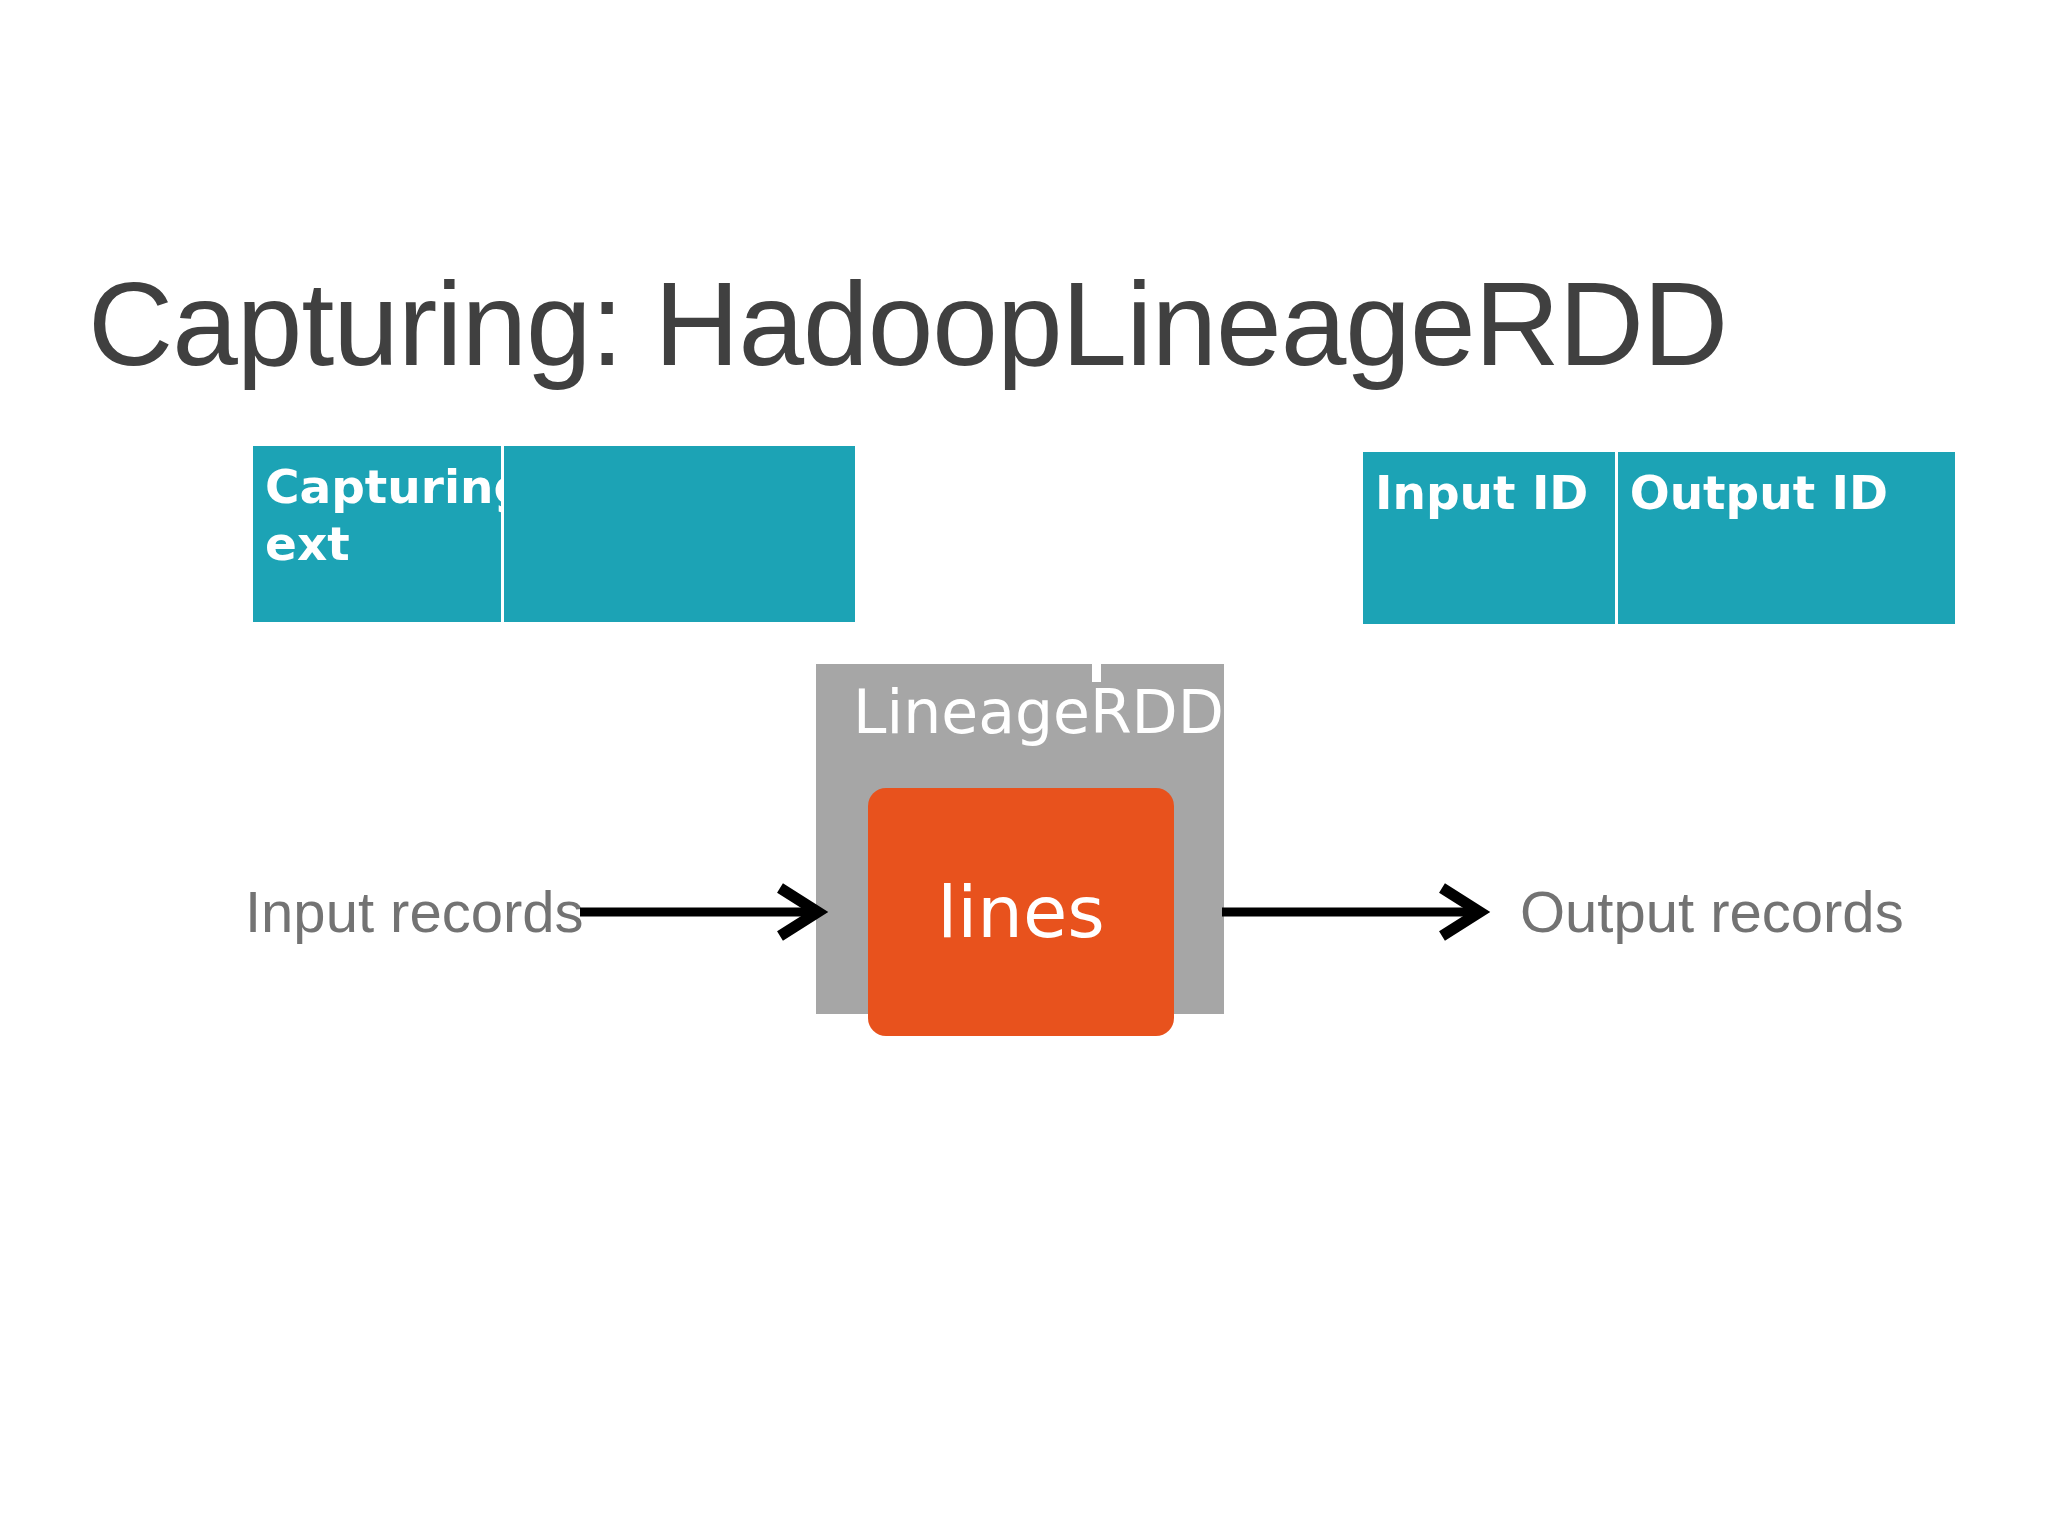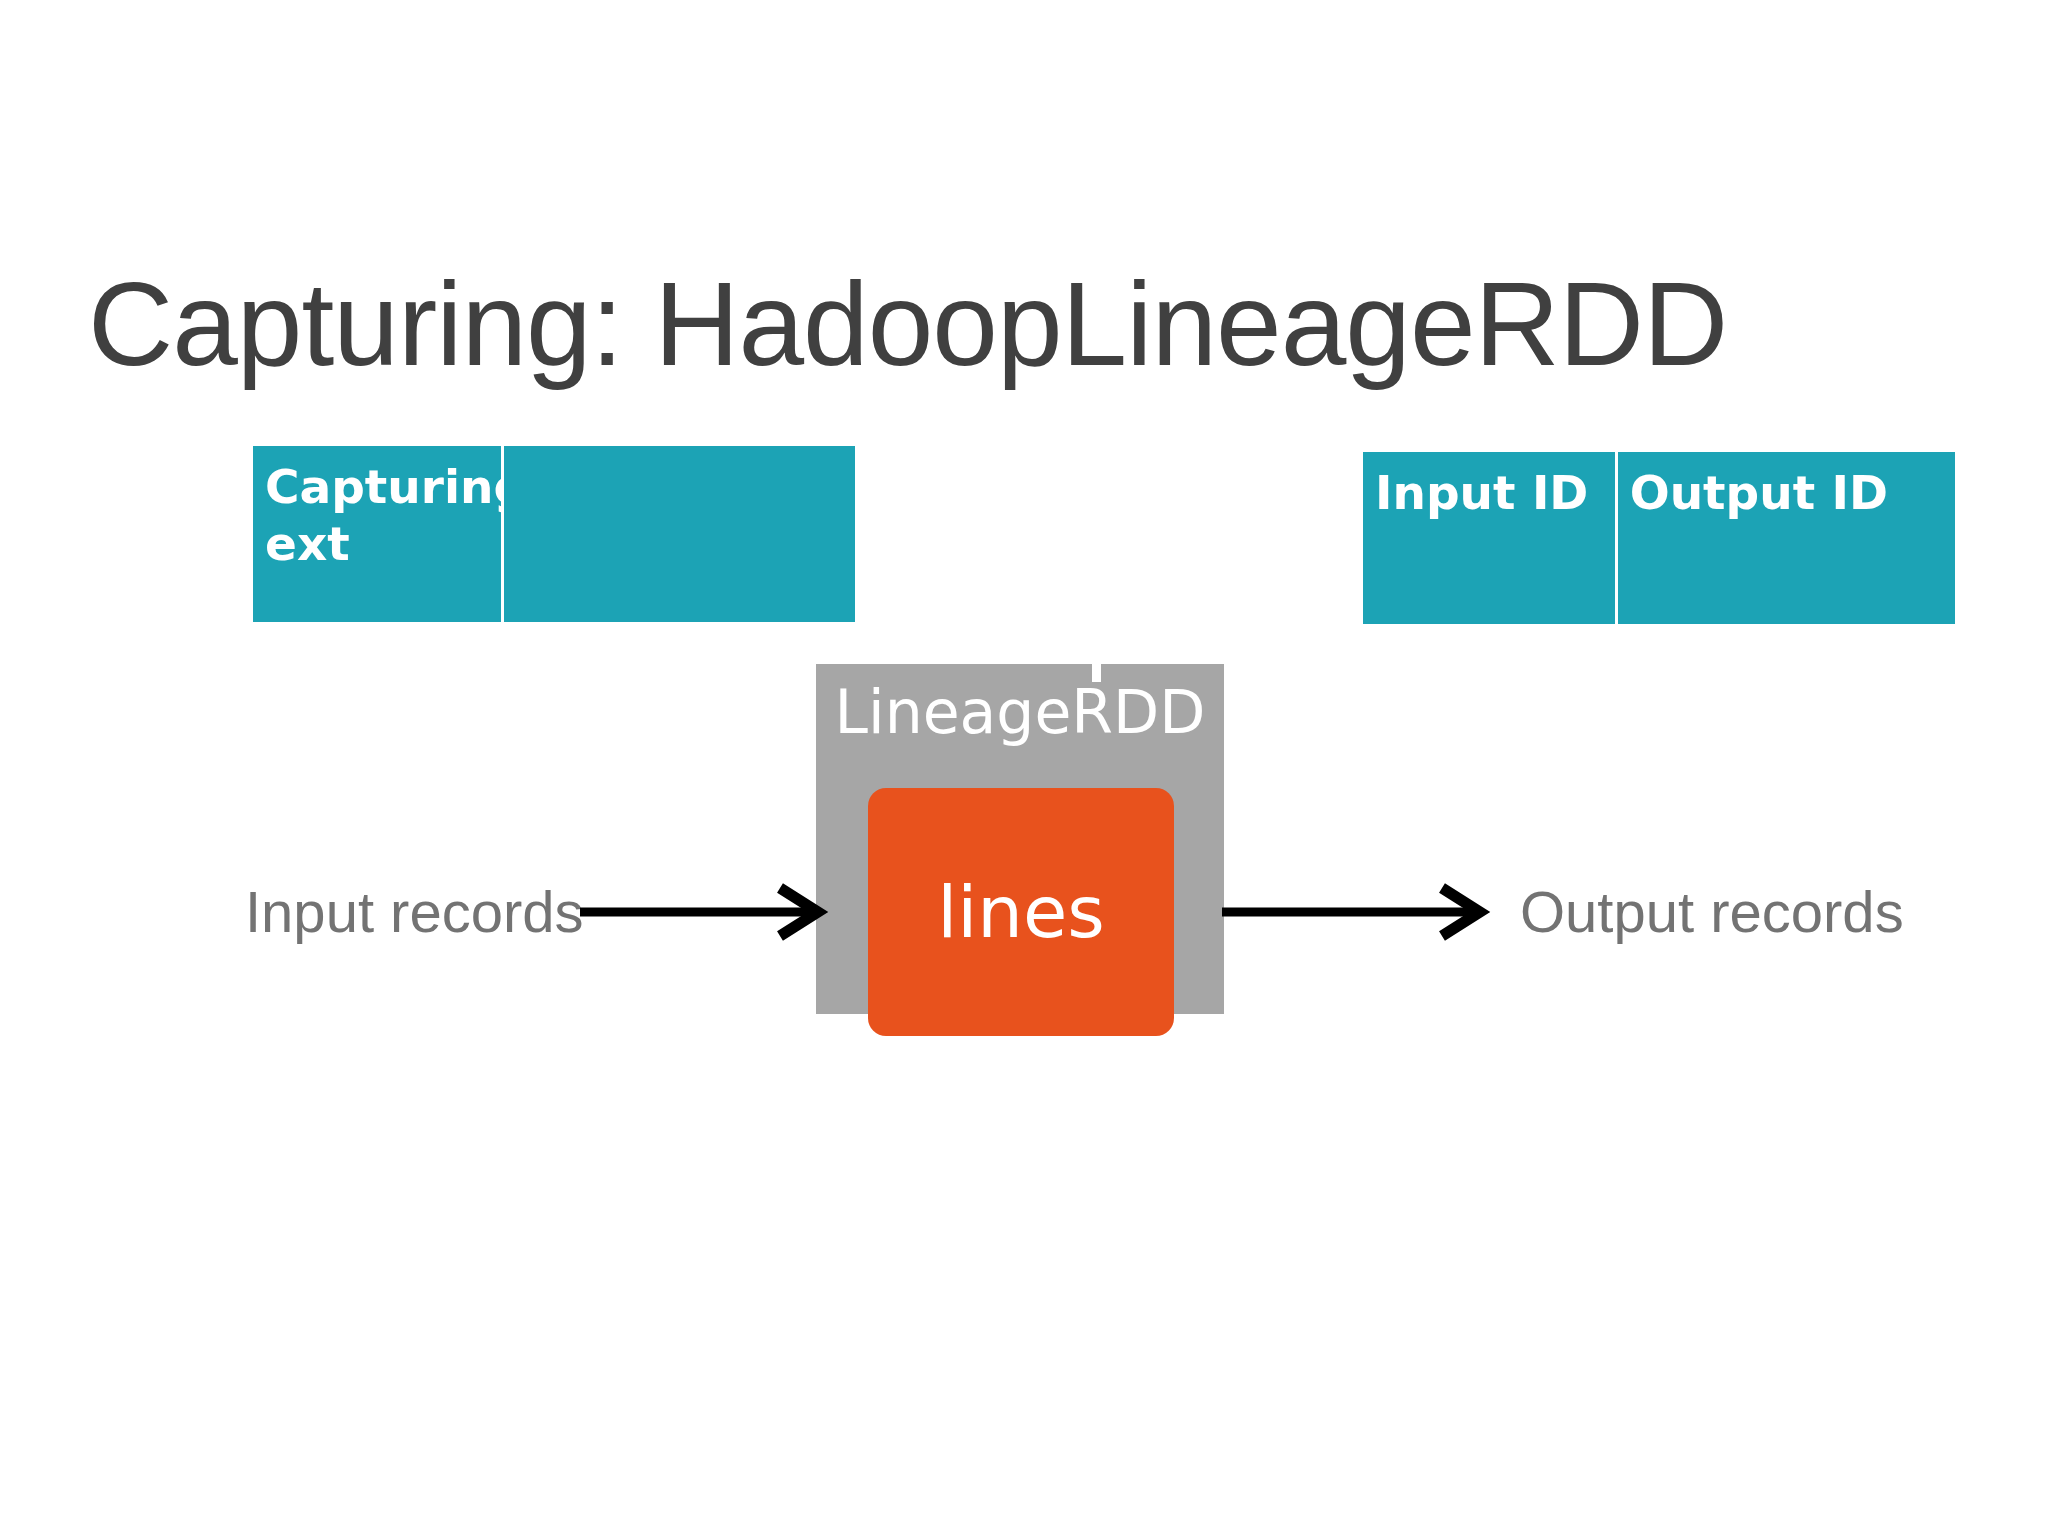--- a/index.html
+++ b/index.html
@@ -78,21 +78,21 @@
     top: 664px;
     width: 408px;
     height: 350px;
     background: #A6A6A6;
   }
   #lineage-rdd-label {
     position: absolute;
     left: 0;
     top: 12px;
     width: 408px;
-    text-align: center;
+    text-align: right;
     color: #ffffff;
     font-family: "DejaVu Sans", sans-serif;
     font-weight: 400;
     font-size: 60px;
     line-height: 72px;
     white-space: nowrap;
   }
   
   #lineage-top-notch {
     position: absolute;

